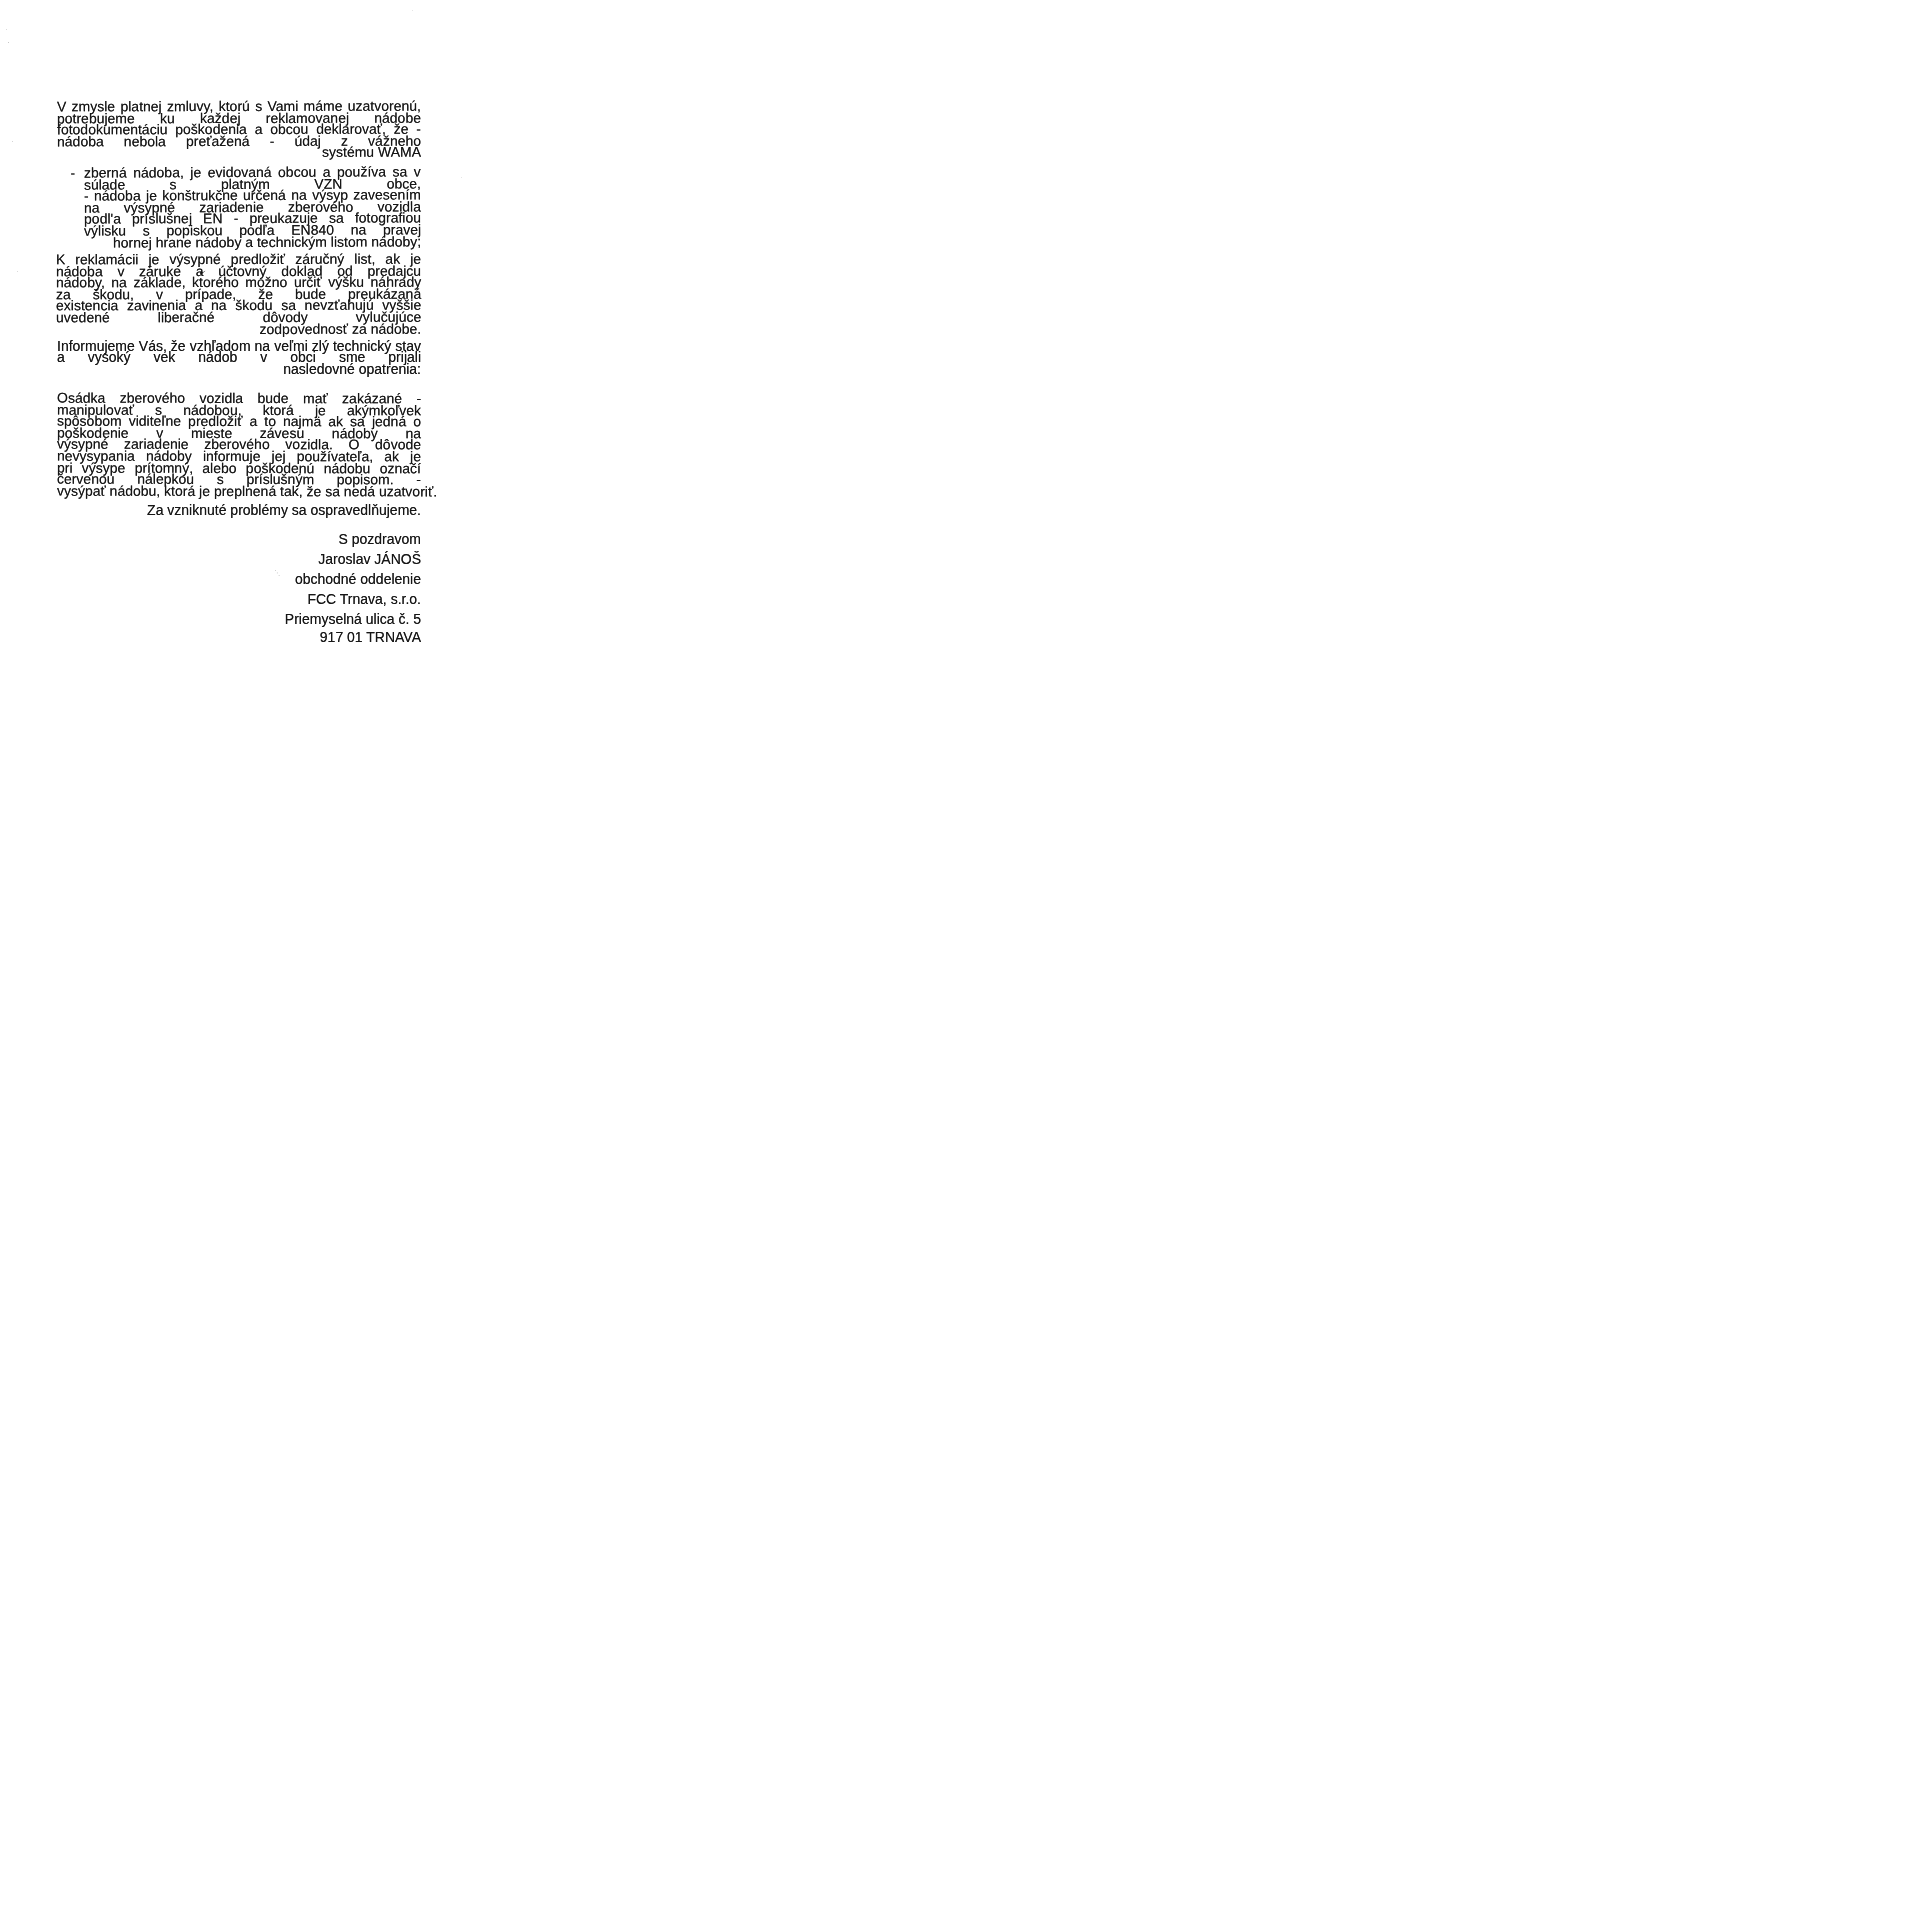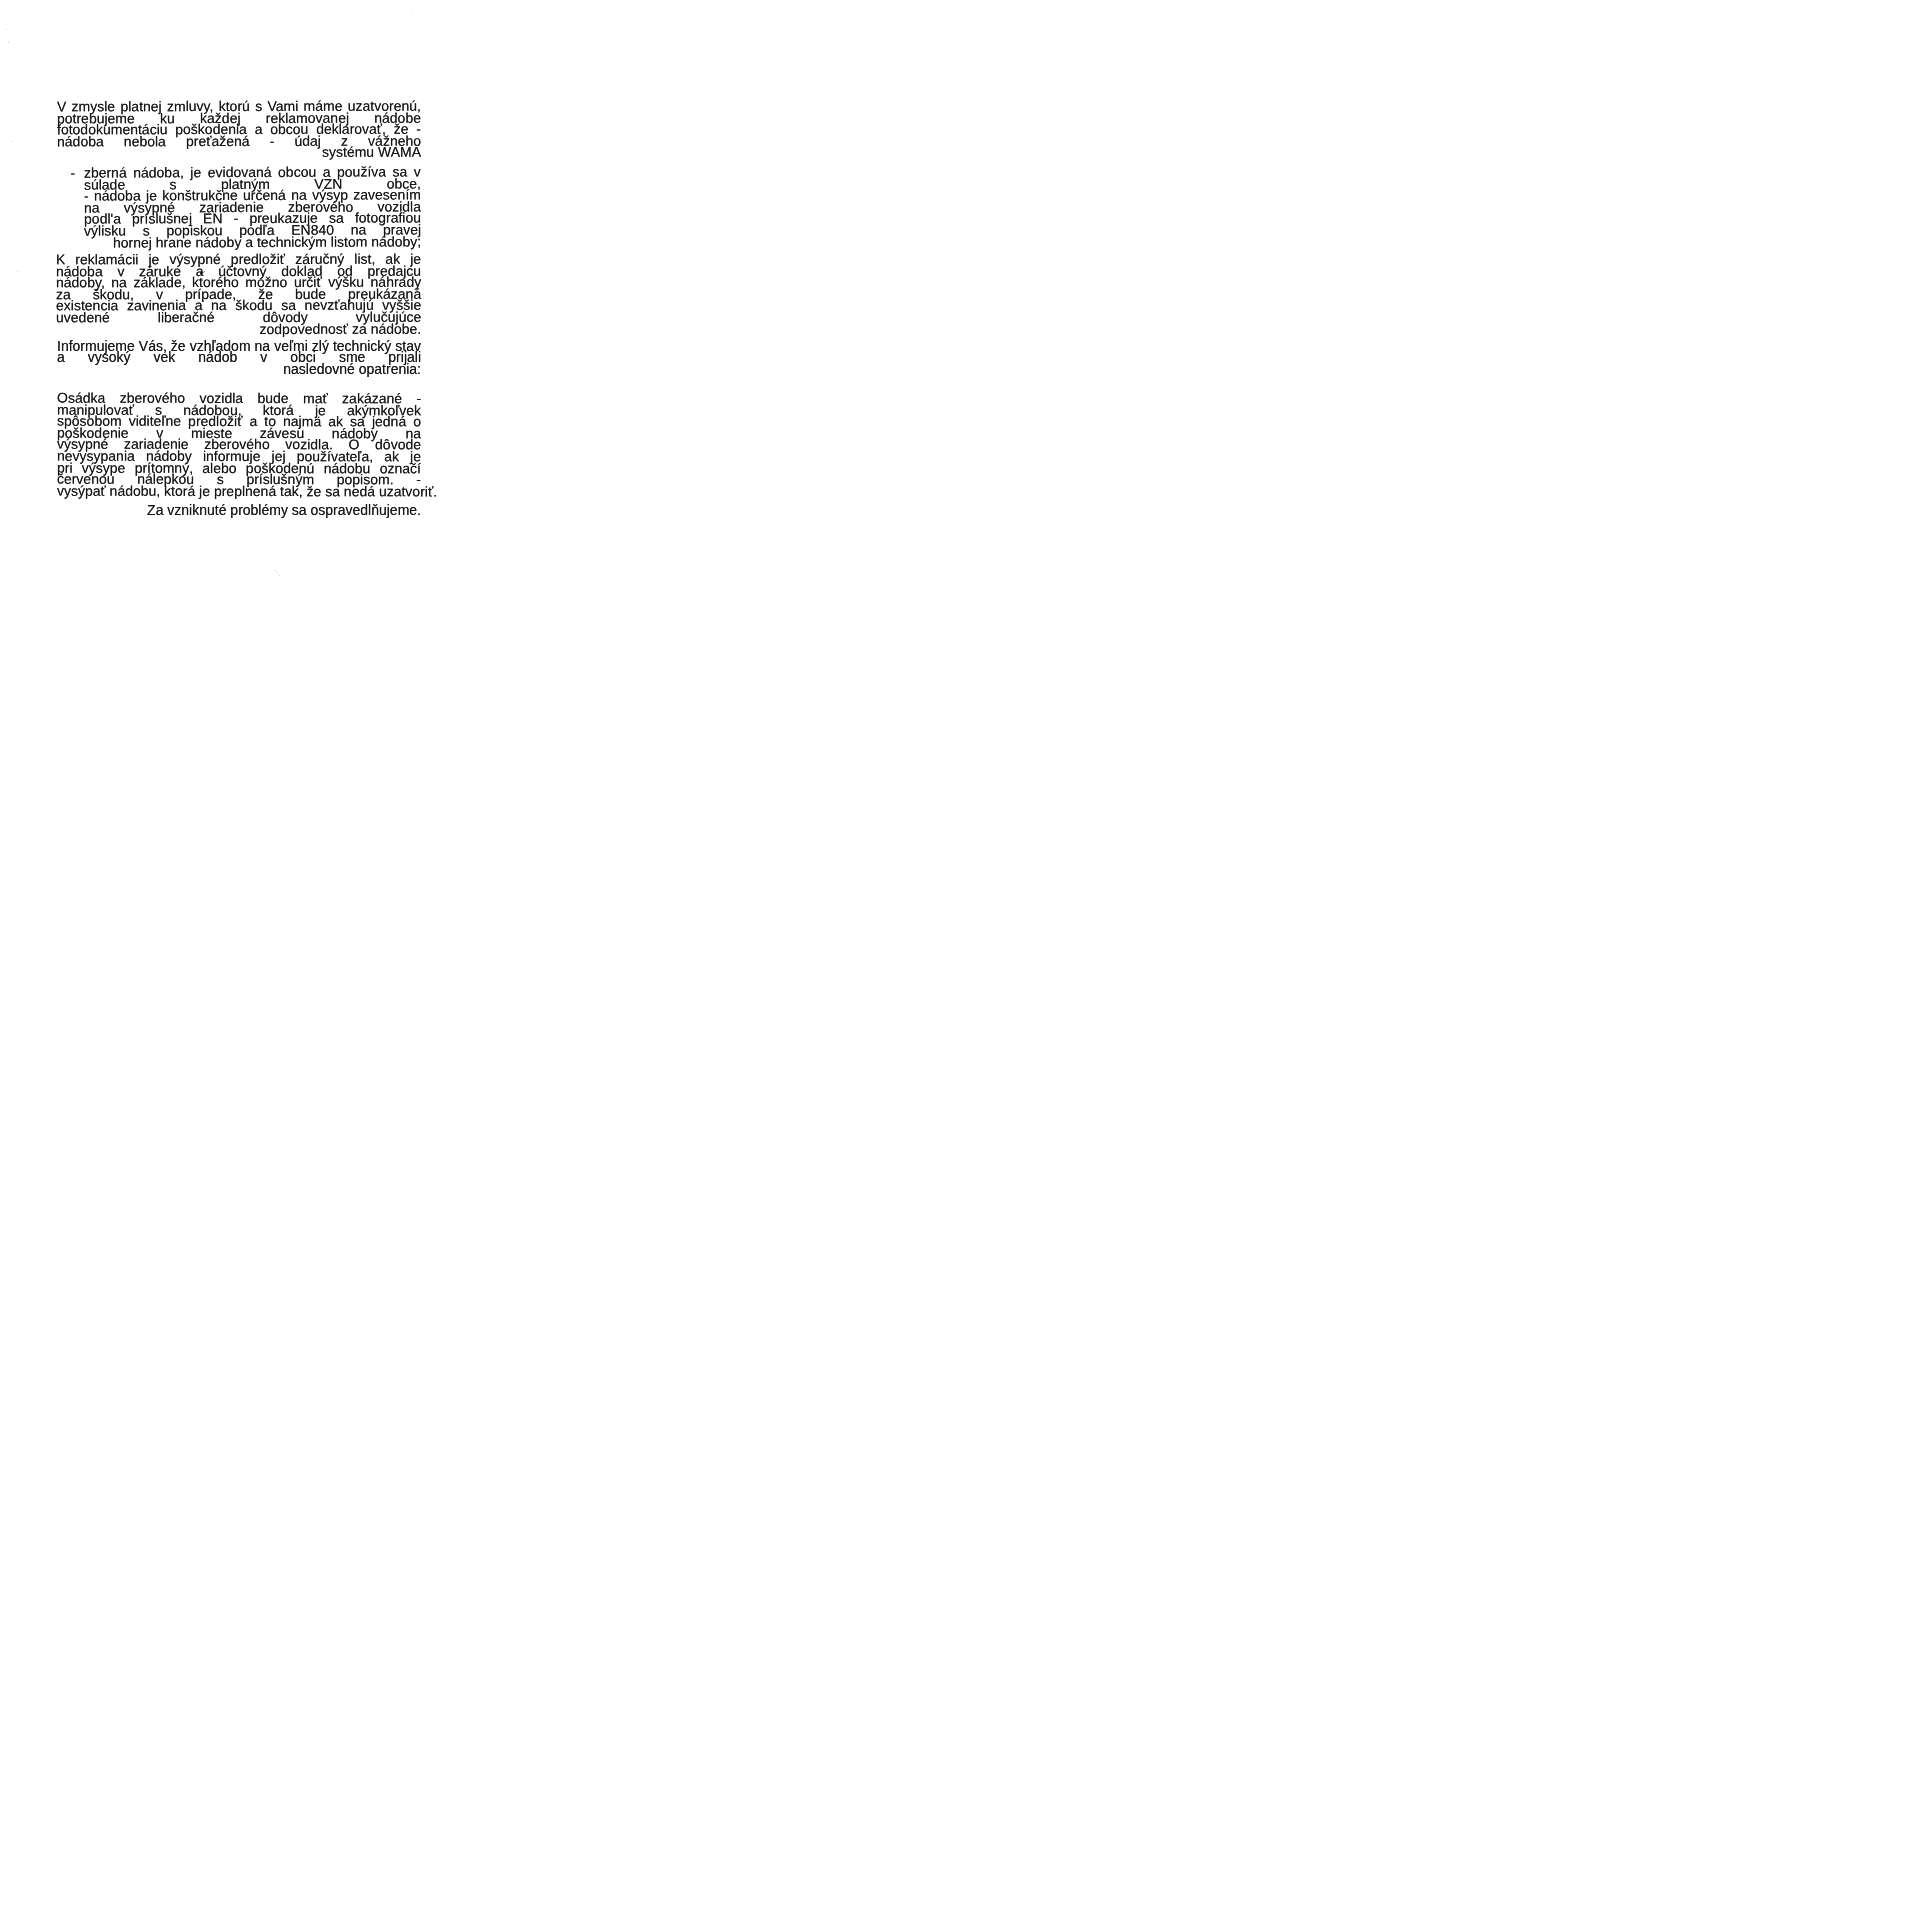--- a/index.html
+++ b/index.html
@@ -124,20 +124,28 @@
       <div class="line j">spôsobom viditeľne predložiť a to najmä ak sa jedná o poškodenie v mieste závesu nádoby na</div>
       <div class="line j">výsypné zariadenie zberového vozidla. O dôvode nevysypania nádoby informuje jej používateľa, ak je</div>
       <div class="line j">pri výsype prítomný, alebo poškodenú nádobu označí červenou nálepkou s príslušným popisom. -</div>
       <div class="line l">vysýpať nádobu, ktorá je preplnená tak, že sa nedá uzatvoriť.</div>
     </div>
 
     <div class="para" id="p6">
       <div class="line l">Za vzniknuté problémy sa ospravedlňujeme.</div>
     </div>
 
+    <div class="closing">
+      <div class="line l first">S pozdravom</div>
+      <div class="line l">Jaroslav JÁNOŠ</div>
+      <div class="line l">obchodné oddelenie</div>
+      <div class="line l">FCC Trnava, s.r.o.</div>
+      <div class="line l">Priemyselná ulica č. 5</div>
+      <div class="line l last">917 01 TRNAVA</div>
+    </div>
 
   </div>
 
   <svg class="ink-blot" viewBox="0 0 18 14" aria-hidden="true">
     <path d="M3,9 C2,6.5 4,4.5 6,5 C8,5.5 9,6.5 11,5.5 L16,2.2 L15.6,3.2 L11.5,6.5 C10,8 8.5,9.5 6.5,9.8 C5,10 3.5,10.2 3,9 Z" fill="#141414"></path>
     <circle cx="5" cy="8" r="2.1" fill="#141414"></circle>
   </svg>
   <div class="squiggle">⋱</div>
   <div class="speck s1"></div>
   <div class="speck s2"></div>

